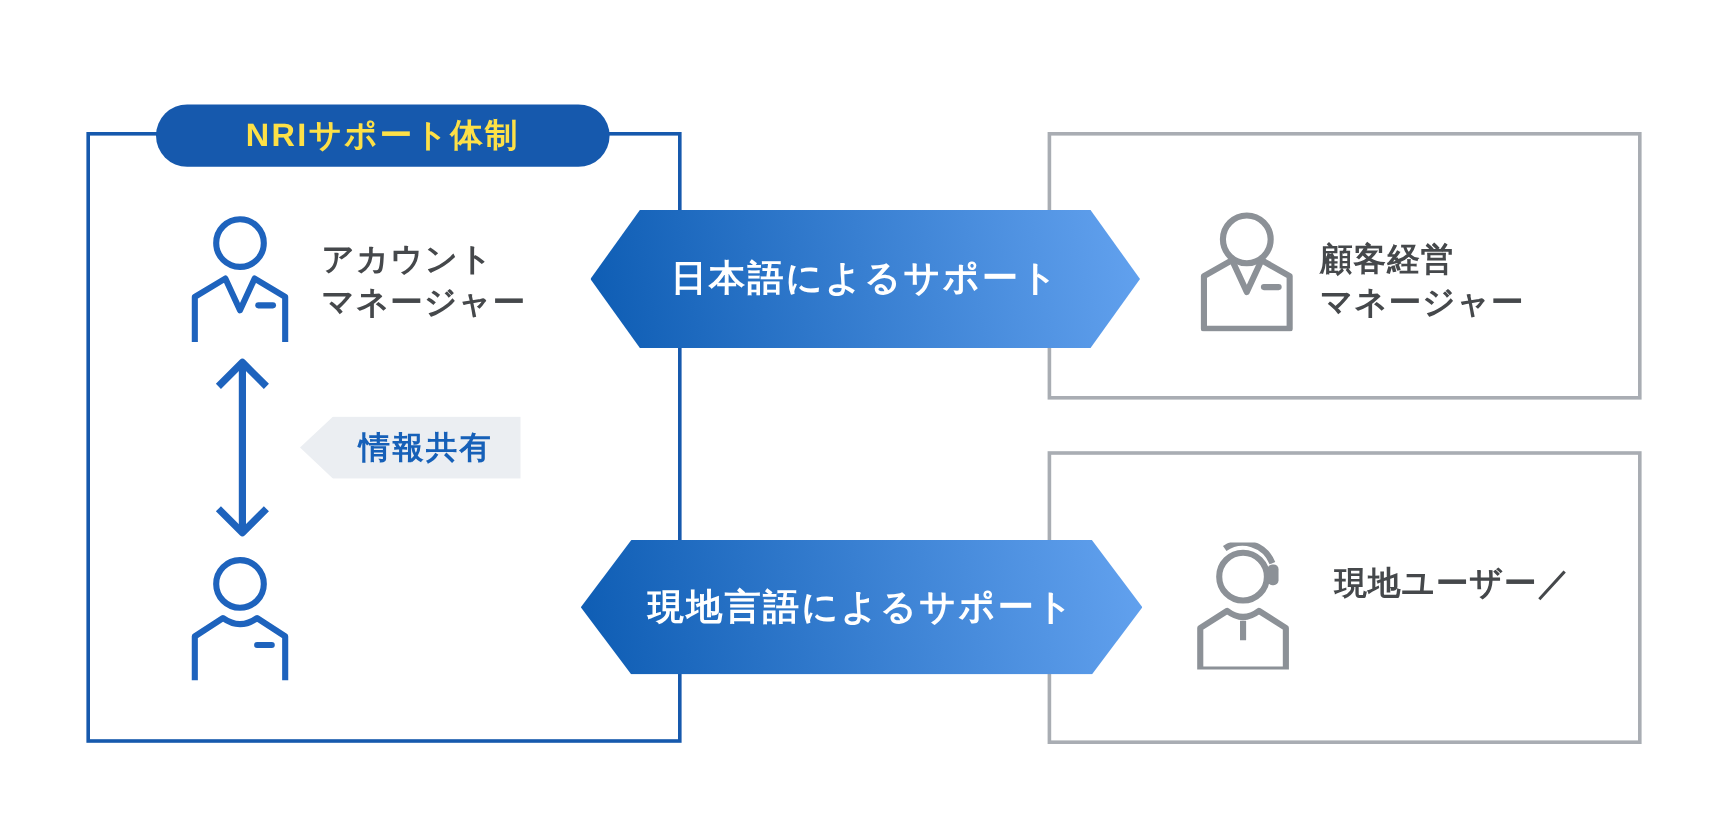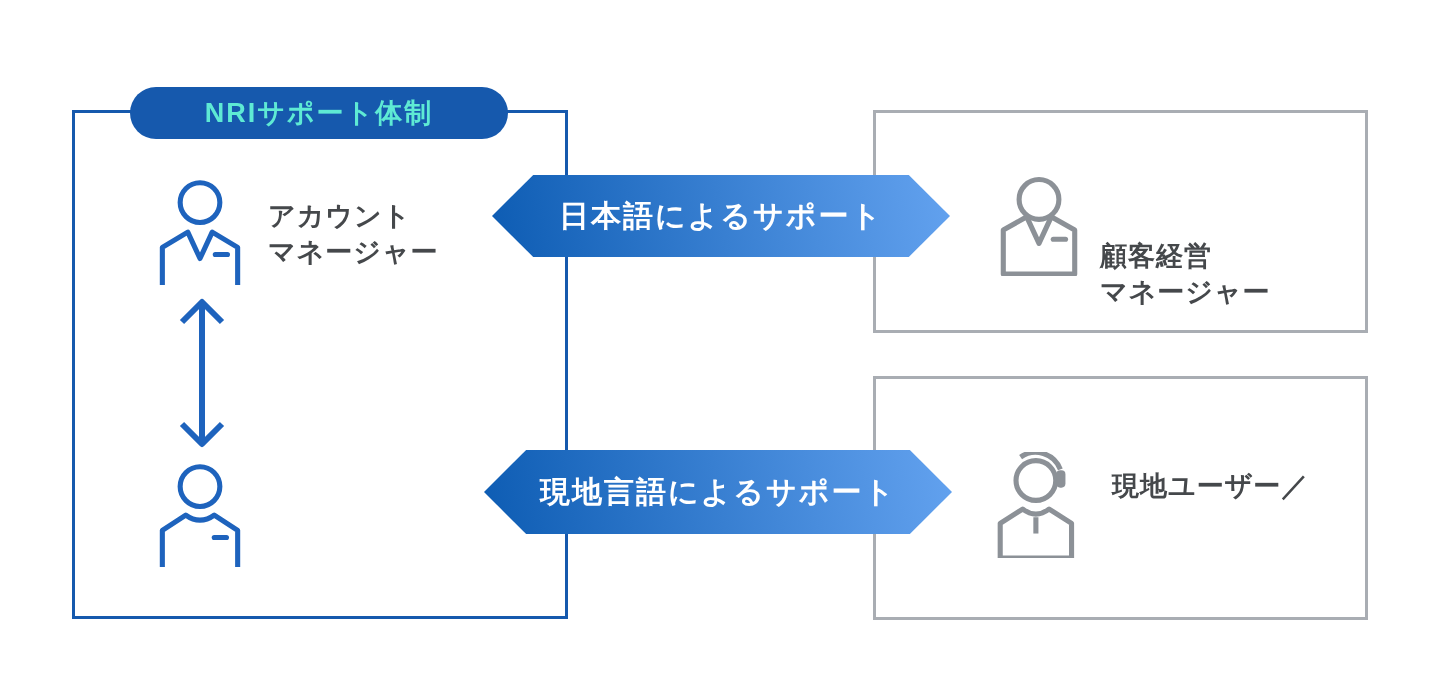--- a/index.html
+++ b/index.html
@@ -17,21 +17,21 @@
   html,body{background:#ffffff;}
   body{font-family:"Liberation Sans","DejaVu Sans",sans-serif;}
   .canvas{position:relative;width:1440px;height:700px;background:#ffffff;overflow:hidden;}
 
   
   .nri-box{position:absolute;left:72px;top:110px;width:496px;height:509px;
     border:3px solid var(--primary-blue);background:#ffffff;}
   .nri-pill{position:absolute;left:130px;top:87px;width:378px;height:52px;
     background:var(--primary-blue);border-radius:26px;z-index:3;
     display:flex;align-items:center;justify-content:center;
-    color:#5eead4;font-size:27px;font-weight:700;letter-spacing:2px;}
+    color:#fde047;font-size:27px;font-weight:700;letter-spacing:2px;}
 
   
   .member-label{position:absolute;display:flex;flex-direction:column;
     color:var(--text-dark);font-size:27px;line-height:36px;font-weight:700;letter-spacing:1px;z-index:2;}
   .icon{position:absolute;z-index:2;}
   .icon-blue{color:var(--arrow-blue);}
   .icon-gray{color:var(--gray-icon);}
 
   
   .updown-arrow{position:absolute;left:179px;top:297px;z-index:2;color:var(--arrow-blue);}
@@ -42,22 +42,22 @@
     clip-path:polygon(0% 50%,15% 0%,100% 0%,100% 100%,15% 100%);
     display:flex;align-items:center;justify-content:center;padding-left:26px;
     color:var(--tag-text);font-size:26px;font-weight:700;letter-spacing:2px;}
 
   
   .banner{position:absolute;z-index:4;
     background:linear-gradient(80deg,var(--banner-grad-start) 0%,var(--banner-grad-end) 100%);
     clip-path:polygon(0% 50%,9% 0%,91% 0%,100% 50%,91% 100%,9% 100%);
     display:flex;align-items:center;justify-content:center;
     color:#ffffff;font-size:30px;font-weight:700;letter-spacing:2px;}
-  .banner-1{left:492px;top:175px;width:458px;height:82px;}
-  .banner-2{left:484px;top:450px;width:468px;height:84px;}
+  .banner-1{left:492px;top:175px;width:458px;height:115px;}
+  .banner-2{left:484px;top:450px;width:468px;height:112px;}
 
   
   .right-box{position:absolute;left:873px;width:495px;background:#ffffff;
     border:3px solid var(--gray-border);z-index:1;}
   .right-box-1{top:110px;height:223px;}
   .right-box-2{top:376px;height:244px;}
 </style>
 </head>
 <body>
 
@@ -81,20 +81,23 @@
   </div>
 
   <span class="updown-arrow">
     <svg width="46" height="152" viewBox="0 0 46 152" fill="none" stroke="currentColor" stroke-width="6" aria-hidden="true">
       <path d="M3 25 L23 5 L43 25" stroke-linejoin="round"></path>
       <line x1="23" y1="8" x2="23" y2="144"></line>
       <path d="M3 127 L23 147 L43 127" stroke-linejoin="round"></path>
     </svg>
   </span>
 
+  <div class="info-tag">
+    <span>情報共有</span>
+  </div>
 
   <span class="icon icon-blue" style="left:157px;top:453px;">
     <svg width="86" height="114" viewBox="0 0 84 112" fill="none" stroke="currentColor" stroke-width="5" aria-hidden="true">
       <circle cx="42" cy="33" r="19.5"></circle>
       <path d="M5 112 V76 L28 61 Q42 71 56 61 L79 76 V112" stroke-linejoin="round"></path>
       <line x1="56" y1="83" x2="68" y2="83" stroke-linecap="round"></line>
     </svg>
   </span>
 
   <div class="banner banner-1">
@@ -105,21 +108,21 @@
   </div>
 
   <div class="right-box right-box-1"></div>
   <span class="icon icon-gray" style="left:1000px;top:176px;">
     <svg width="78" height="100" viewBox="0 0 76 98" fill="none" stroke="currentColor" stroke-width="5" aria-hidden="true">
       <circle cx="38" cy="23" r="19.5"></circle>
       <path d="M3 96 V53 L26 40 L38 66 L50 40 L73 53 V96 Z" stroke-linejoin="round"></path>
       <line x1="52" y1="62" x2="64" y2="62" stroke-linecap="round"></line>
     </svg>
   </span>
-  <div class="member-label" style="left:1100px;top:198px;margin-top:40px;">
+  <div class="member-label" style="left:1100px;top:198px;">
     <span>顧客経営</span>
     <span>マネージャー</span>
   </div>
 
   <div class="right-box right-box-2"></div>
   <span class="icon icon-gray" style="left:995px;top:452px;">
     <svg width="94" height="106" viewBox="0 0 92 104" fill="none" stroke="currentColor" stroke-width="5" aria-hidden="true">
       <circle cx="40" cy="28" r="19.5"></circle>
       <path d="M25 5 A26 26 0 0 1 64 17"></path>
       <rect x="60" y="18" width="9" height="17" rx="4" fill="currentColor" stroke="none"></rect>

